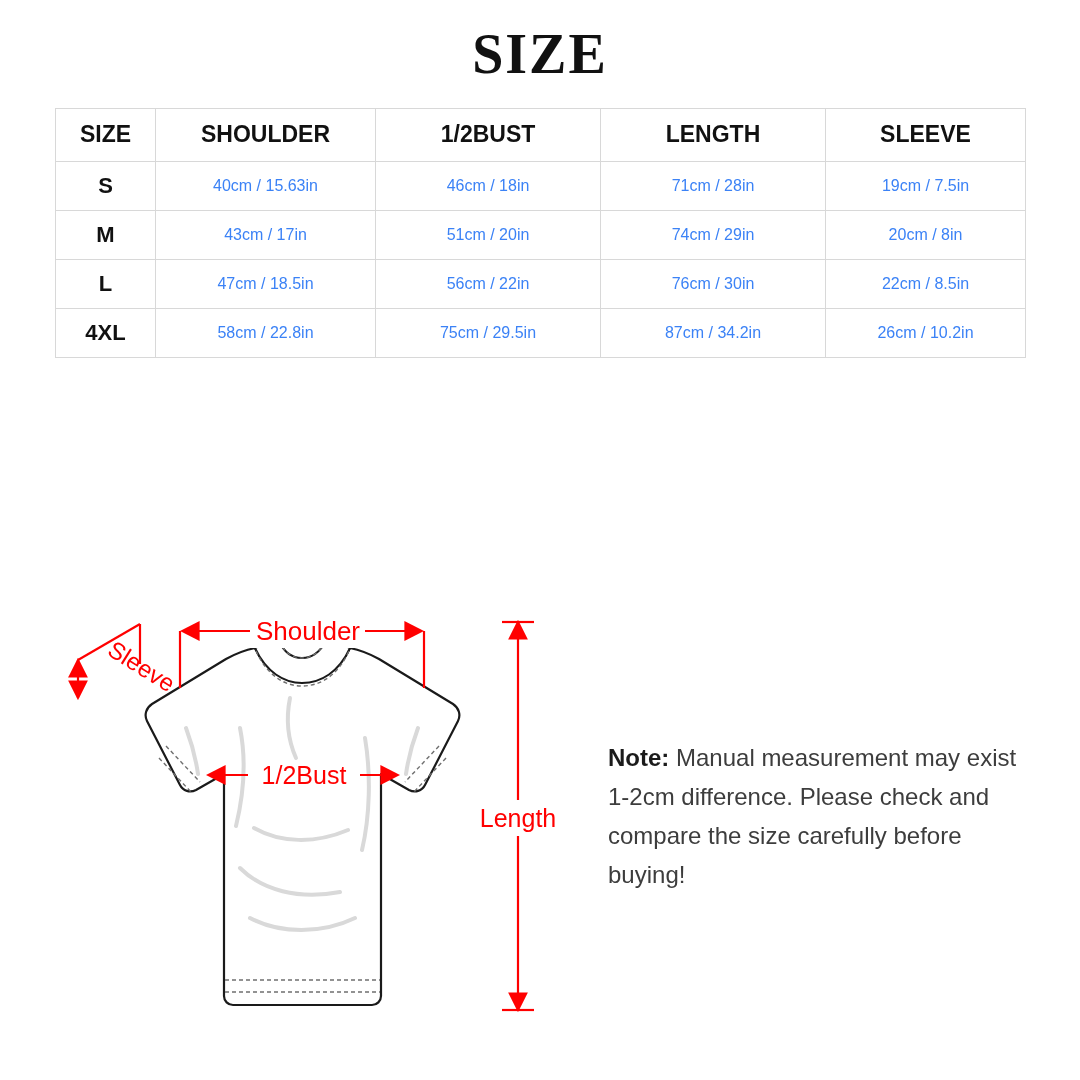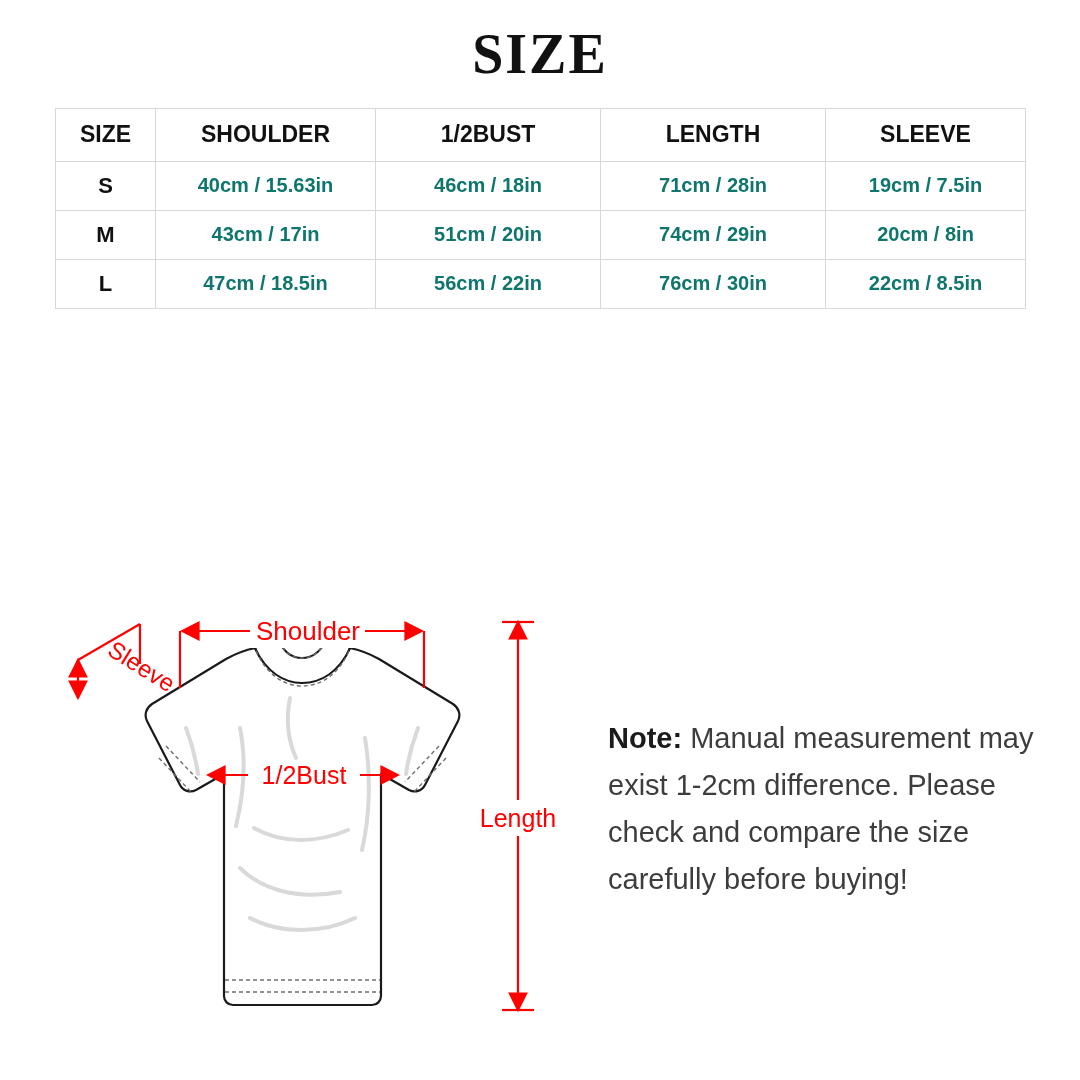--- a/index.html
+++ b/index.html
@@ -37,23 +37,23 @@
     border-collapse: collapse;
     width: 100%;
     table-layout: fixed;
   }
   table.size-table td, table.size-table th {
     border: 1px solid #d8d8d8;
     text-align: center;
     vertical-align: middle;
     padding: 0;
     height: 48px;
-    font-weight: 700;
-    color: #0f766e;
-    font-size: 20px;
+    font-weight: 400;
+    color: #3b82f6;
+    font-size: 16px;
   }
   table.size-table thead th {
     font-size: 23px;
     font-weight: 700;
     color: #111111;
     height: 52px;
   }
   table.size-table tbody td.size-col {
     font-size: 22px;
     font-weight: 700;
@@ -79,23 +79,23 @@
     left: 40px;
     top: 0px;
     width: 580px;
     height: 470px;
   }
 
   
   #note-block {
     position: absolute;
     left: 608px;
-    top: 137px;
+    top: 161px;
     width: 430px;
-    font-size: 29px;
+    font-size: 24px;
     line-height: 1.62;
     color: #3d3d3d;
   }
   #note-block .note-label {
     font-weight: 700;
     color: #1b1b1b;
   }
 </style>
 </head>
 <body>
@@ -134,20 +134,27 @@
         <td>51cm / 20in</td>
         <td>74cm / 29in</td>
         <td>20cm / 8in</td>
       </tr>
       <tr>
         <td class="size-col">L</td>
         <td>47cm / 18.5in</td>
         <td>56cm / 22in</td>
         <td>76cm / 30in</td>
         <td>22cm / 8.5in</td>
+      </tr>
+      <tr>
+        <td class="size-col">4XL</td>
+        <td>58cm / 22.8in</td>
+        <td>75cm / 29.5in</td>
+        <td>87cm / 34.2in</td>
+        <td>26cm / 10.2in</td>
       </tr>
     </tbody>
   </table>
 </div>
 
 <div id="diagram-area">
 
   <div id="shirt-svg-holder">
     <svg width="580" height="470" viewBox="0 0 580 470" xmlns="http://www.w3.org/2000/svg">
       <defs>

